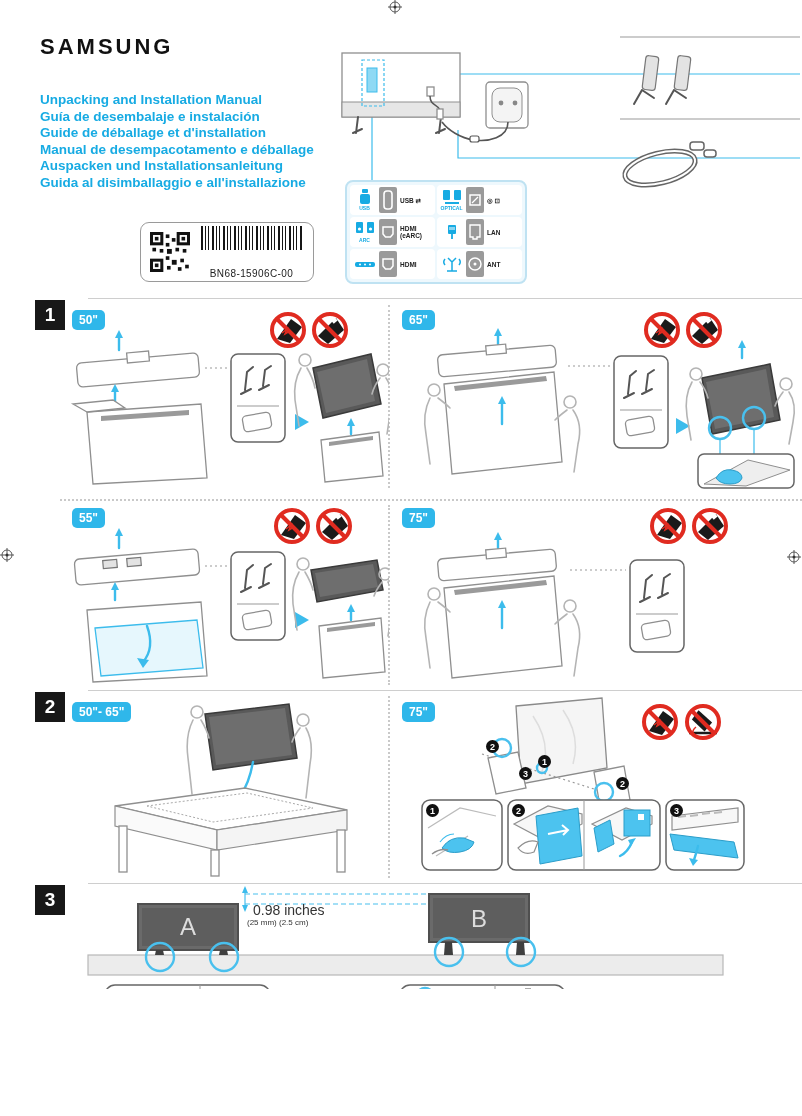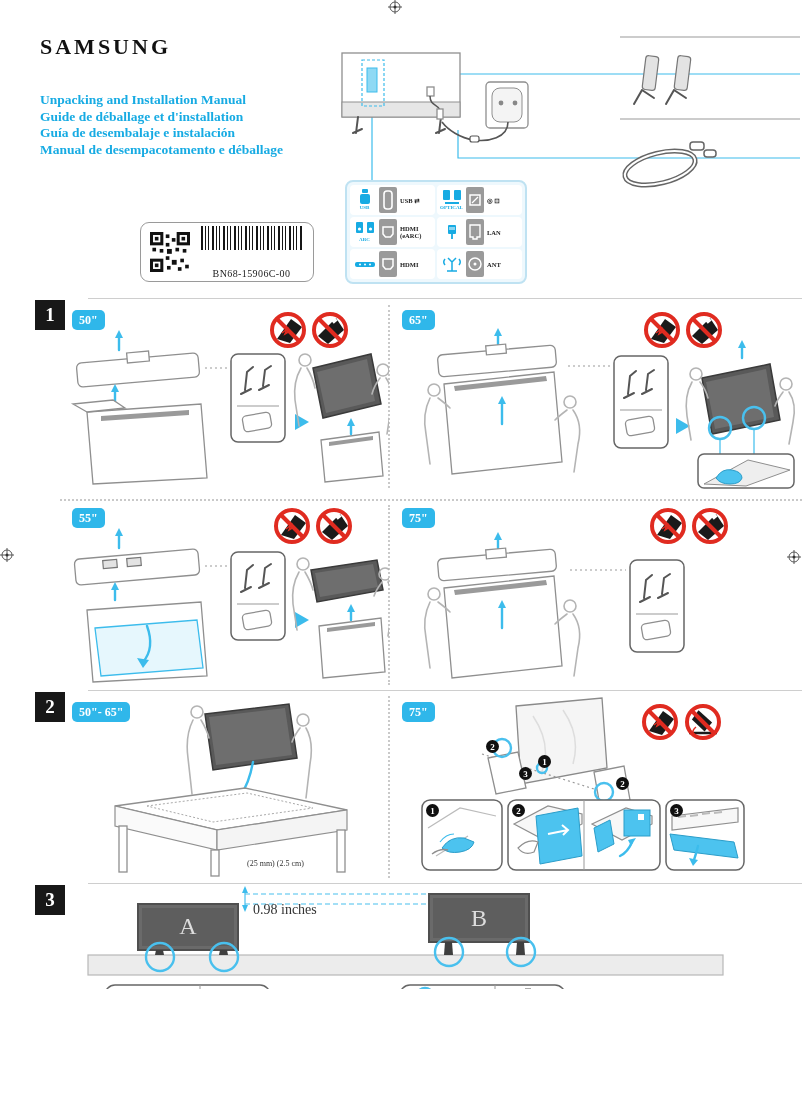--- a/index.html
+++ b/index.html
@@ -1,17 +1,17 @@
 <!DOCTYPE html>
 <html><head>
 <meta charset="utf-8">
 <style>
   html,body{margin:0;padding:0;background:#fff}
   #page{position:relative;width:802px;height:989px;background:#fff;overflow:hidden;
-        font-family:Liberation Serif, serif;color:#222}
+        font-family:Liberation Sans, sans-serif;color:#222}
   .abs{position:absolute}
   svg{display:block}
   
   .wh{fill:#fff;stroke:#8f8f8f;stroke-width:1.3}
   .wh2{fill:#fff;stroke:#666;stroke-width:1.5}
   .tv{fill:#595959;stroke:#3a3a3a;stroke-width:1.5}
   .pp{fill:none;stroke:#b4b4b4;stroke-width:1.6;stroke-linecap:round;stroke-linejoin:round}
   .cyl{stroke:#3cbcec;stroke-width:2.4;fill:none;stroke-linecap:round}
   .cyt{stroke:#3cbcec;stroke-width:1.2;fill:none}
   .cyf{fill:#3cbcec}
@@ -47,21 +47,21 @@
   .ports{position:absolute;left:345px;top:180px;width:182px;height:104px;border:2px solid #bfe2f2;
          border-radius:8px;background:#eef8fd;display:grid;grid-template-columns:1fr 1fr;
          grid-auto-rows:1fr;gap:2px;padding:3px;box-sizing:border-box}
   .pcell{display:flex;align-items:center;gap:2px;background:#fff;border-radius:4px;padding:0 2px}
   .pic{width:25px;display:flex;flex-direction:column;align-items:center}
   .pcap{font-size:5px;color:#17ABE3;font-weight:bold;line-height:6px}
   .pport{width:18px;height:26px;background:#9a9a9a;border-radius:2px;display:flex;align-items:center;
          justify-content:center;flex:none}
   .plabel{font-size:6.5px;color:#222;font-weight:bold;flex:1;line-height:7px;padding-left:1px}
   .meas1{position:absolute;left:253px;top:902px;font-size:14px;color:#333}
-  .meas2{position:absolute;left:247px;top:859px;font-size:8px;color:#333}
+  .meas2{position:absolute;left:247px;top:918px;font-size:8px;color:#333}
   .tvletter{position:absolute;width:30px;text-align:center;font-size:24px;color:#ddd}
 </style>
 </head>
 <body>
 
 <div id="page">
 
   <svg class="abs" style="left:388px;top:0" width="14" height="14">
     <circle cx="7" cy="7" r="5" fill="none" stroke="#555" stroke-width="1"></circle>
     <line x1="7" y1="0" x2="7" y2="14" stroke="#555" stroke-width="1"></line>
@@ -77,23 +77,25 @@
   <svg class="abs" style="left:787px;top:550px" width="14" height="14">
     <circle cx="7" cy="7" r="5" fill="none" stroke="#555" stroke-width="1"></circle>
     <line x1="7" y1="0" x2="7" y2="14" stroke="#555" stroke-width="1"></line>
     <line x1="0" y1="7" x2="14" y2="7" stroke="#555" stroke-width="1"></line>
     <circle cx="7" cy="7" r="1.5" fill="#333"></circle>
   </svg>
 
   <div class="brand">SAMSUNG</div>
   <div class="titles">
     <div>Unpacking and Installation Manual</div>
+    <div>Guía de desembalaje e instalación</div>
     <div>Guide de déballage et d'installation</div>
-    <div>Guía de desembalaje e instalación</div>
     <div>Manual de desempacotamento e déballage</div>
+    <div>Auspacken und Installationsanleitung</div>
+    <div>Guida al disimballaggio e all'installazione</div>
   </div>
 
   <svg class="abs" style="left:330px;top:30px" width="472" height="186" viewBox="0 0 472 186">
 
     <line x1="117" y1="44" x2="470" y2="44" class="cyt"></line>
     <path d="M128,100 V128 H470" class="cyt"></path>
     <line x1="42" y1="76" x2="42" y2="152" class="cyt"></line>
     <line x1="290" y1="7" x2="470" y2="7" class="gl"></line>
     <line x1="290" y1="89" x2="470" y2="89" class="gl"></line>
 

